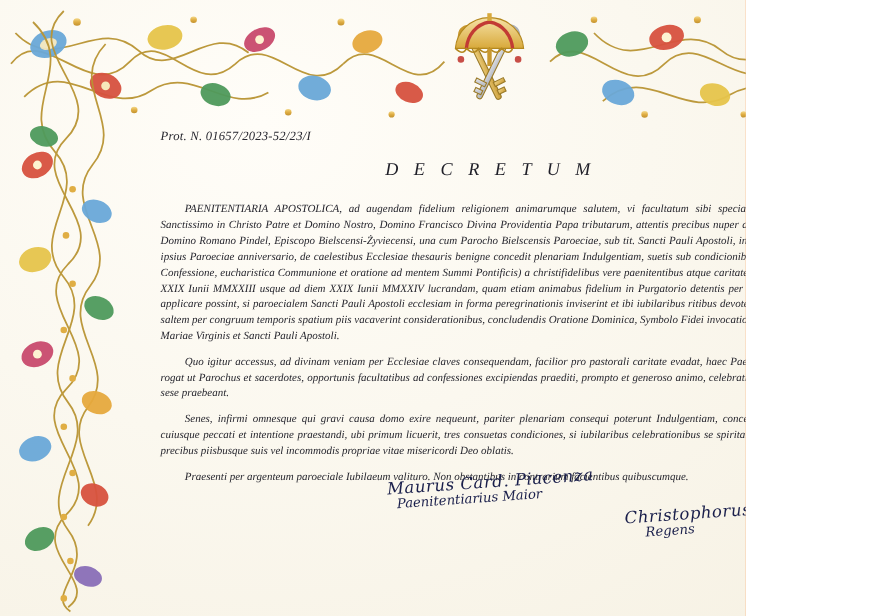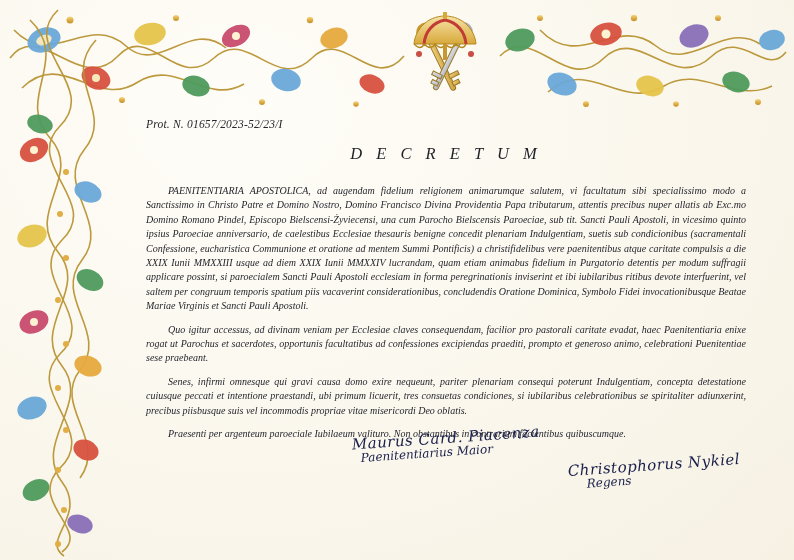--- a/index.html
+++ b/index.html
@@ -2,21 +2,21 @@
 <html><head>
 <meta charset="utf-8">
 <style>
   html, body {
     margin: 0;
     padding: 0;
     background: #ffffff;
   }
   #page {
     position: relative;
-    width: 794px;
+    width: 678px;
     height: 560px;
     overflow: hidden;
     background: #f97316;
     font-family: "Liberation Serif", serif;
   }
 
   
   .parchment {
     position: absolute;
     left: 0; top: 0;

